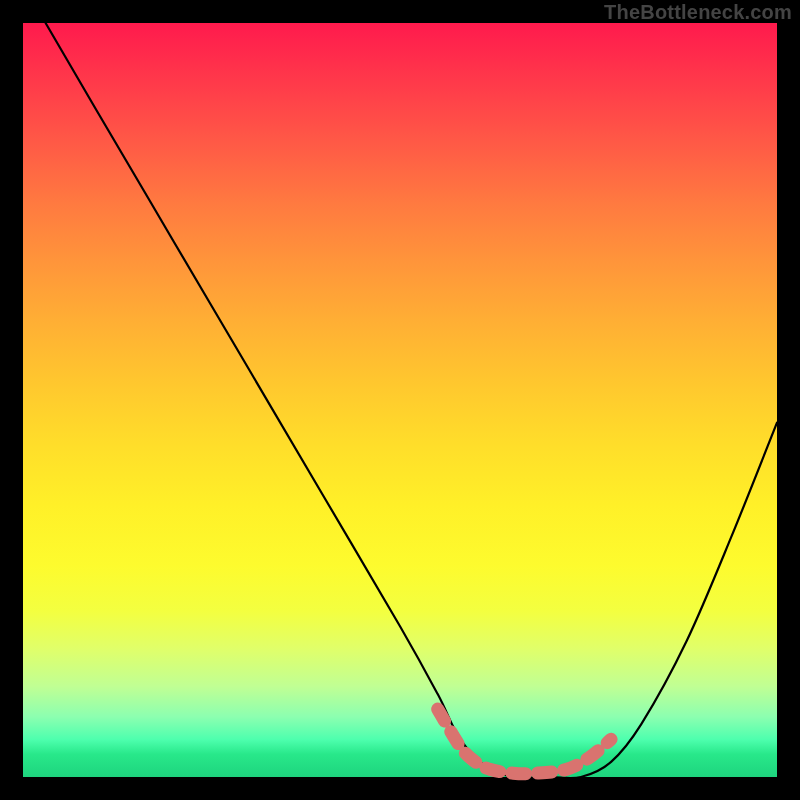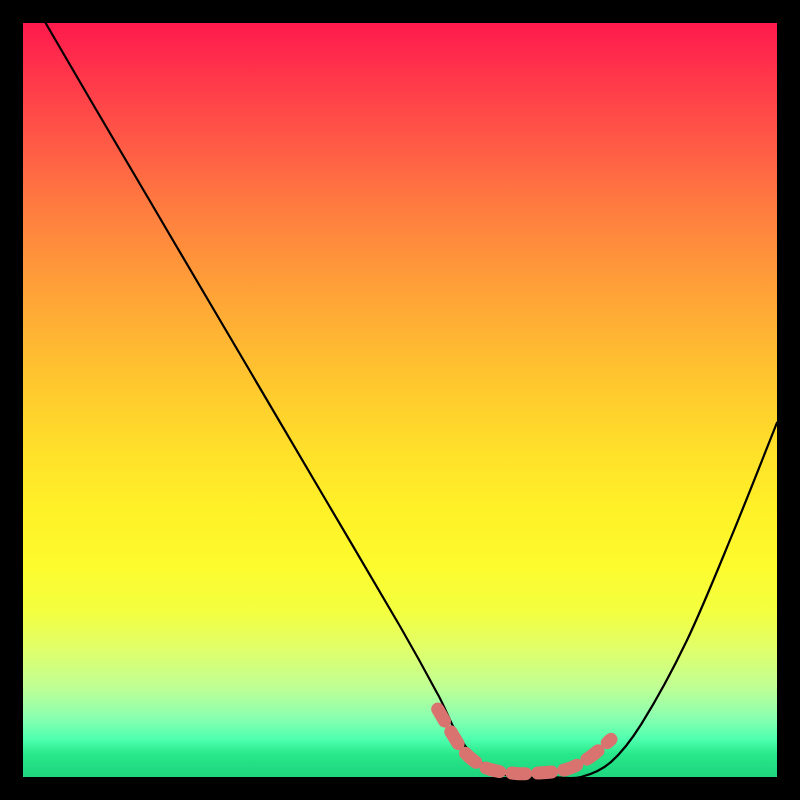--- a/index.html
+++ b/index.html
@@ -66,13 +66,14 @@
 <body>
 
 <div class="frame">
   <div class="plot-area"></div>
 
   <svg class="curve" viewBox="0 0 754 754" preserveAspectRatio="none">
     <path d="M 22.6 0.0 C 31.4 15.1, 54.0 54.0, 75.4 90.5 C 96.8 126.9, 125.7 175.9, 150.8 218.7 C 175.9 261.4, 201.1 304.1, 226.2 346.8 C 251.3 389.6, 276.5 432.3, 301.6 475.0 C 326.7 517.7, 358.1 570.5, 377.0 603.2 C 395.9 635.9, 404.6 652.2, 414.7 671.1 C 424.8 689.9, 428.5 703.7, 437.3 716.3 C 446.1 728.9, 457.4 740.2, 467.5 746.5 C 477.5 752.7, 487.6 752.7, 497.6 754.0 C 507.7 755.3, 517.7 754.0, 527.8 754.0 C 537.9 754.0, 547.9 756.5, 558.0 754.0 C 568.0 751.5, 578.1 747.7, 588.1 738.9 C 598.2 730.1, 605.7 721.3, 618.3 701.2 C 630.8 681.1, 648.4 649.7, 663.5 618.3 C 678.6 586.9, 693.7 549.2, 708.8 512.7 C 723.8 476.3, 746.5 418.5, 754.0 399.6" id="curvePath" fill="none" stroke="#000" stroke-width="2.2" stroke-linecap="round"></path>
     <path d="M 414.7 686.1 C 418.5 692.4, 431.0 715.0, 437.3 723.8 C 443.6 732.6, 447.4 735.1, 452.4 738.9 C 457.4 742.7, 461.2 744.6, 467.5 746.5 C 473.8 748.3, 482.6 749.6, 490.1 750.2 C 497.6 750.9, 503.9 750.9, 512.7 750.2 C 521.5 749.6, 534.1 749.0, 542.9 746.5 C 551.7 743.9, 558.0 740.2, 565.5 735.1 C 573.0 730.1, 584.4 719.4, 588.1 716.3" id="highlightPath" fill="none" stroke="#d9736f" stroke-width="13" stroke-linecap="round" stroke-dasharray="14 12"></path>
   </svg>
 
+  <div class="watermark">TheBottleneck.com</div>
 </div>
 
 </body></html>

